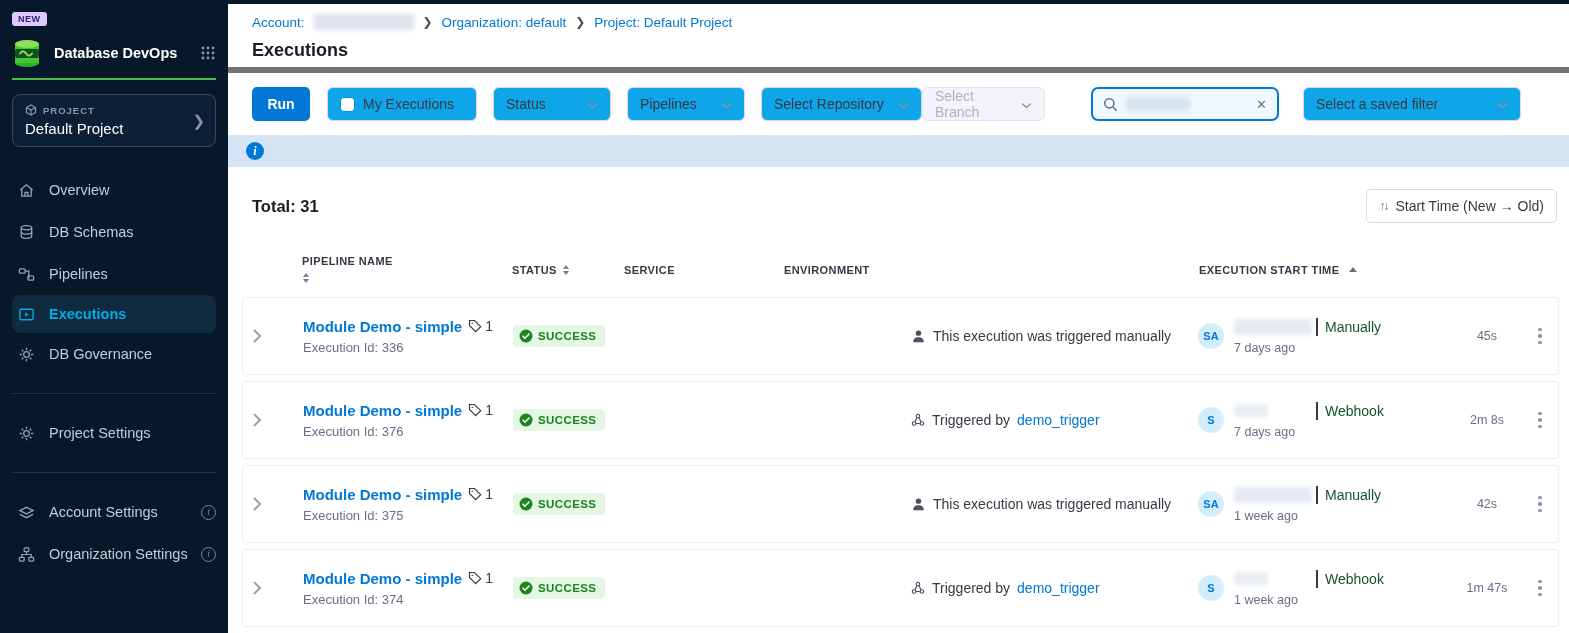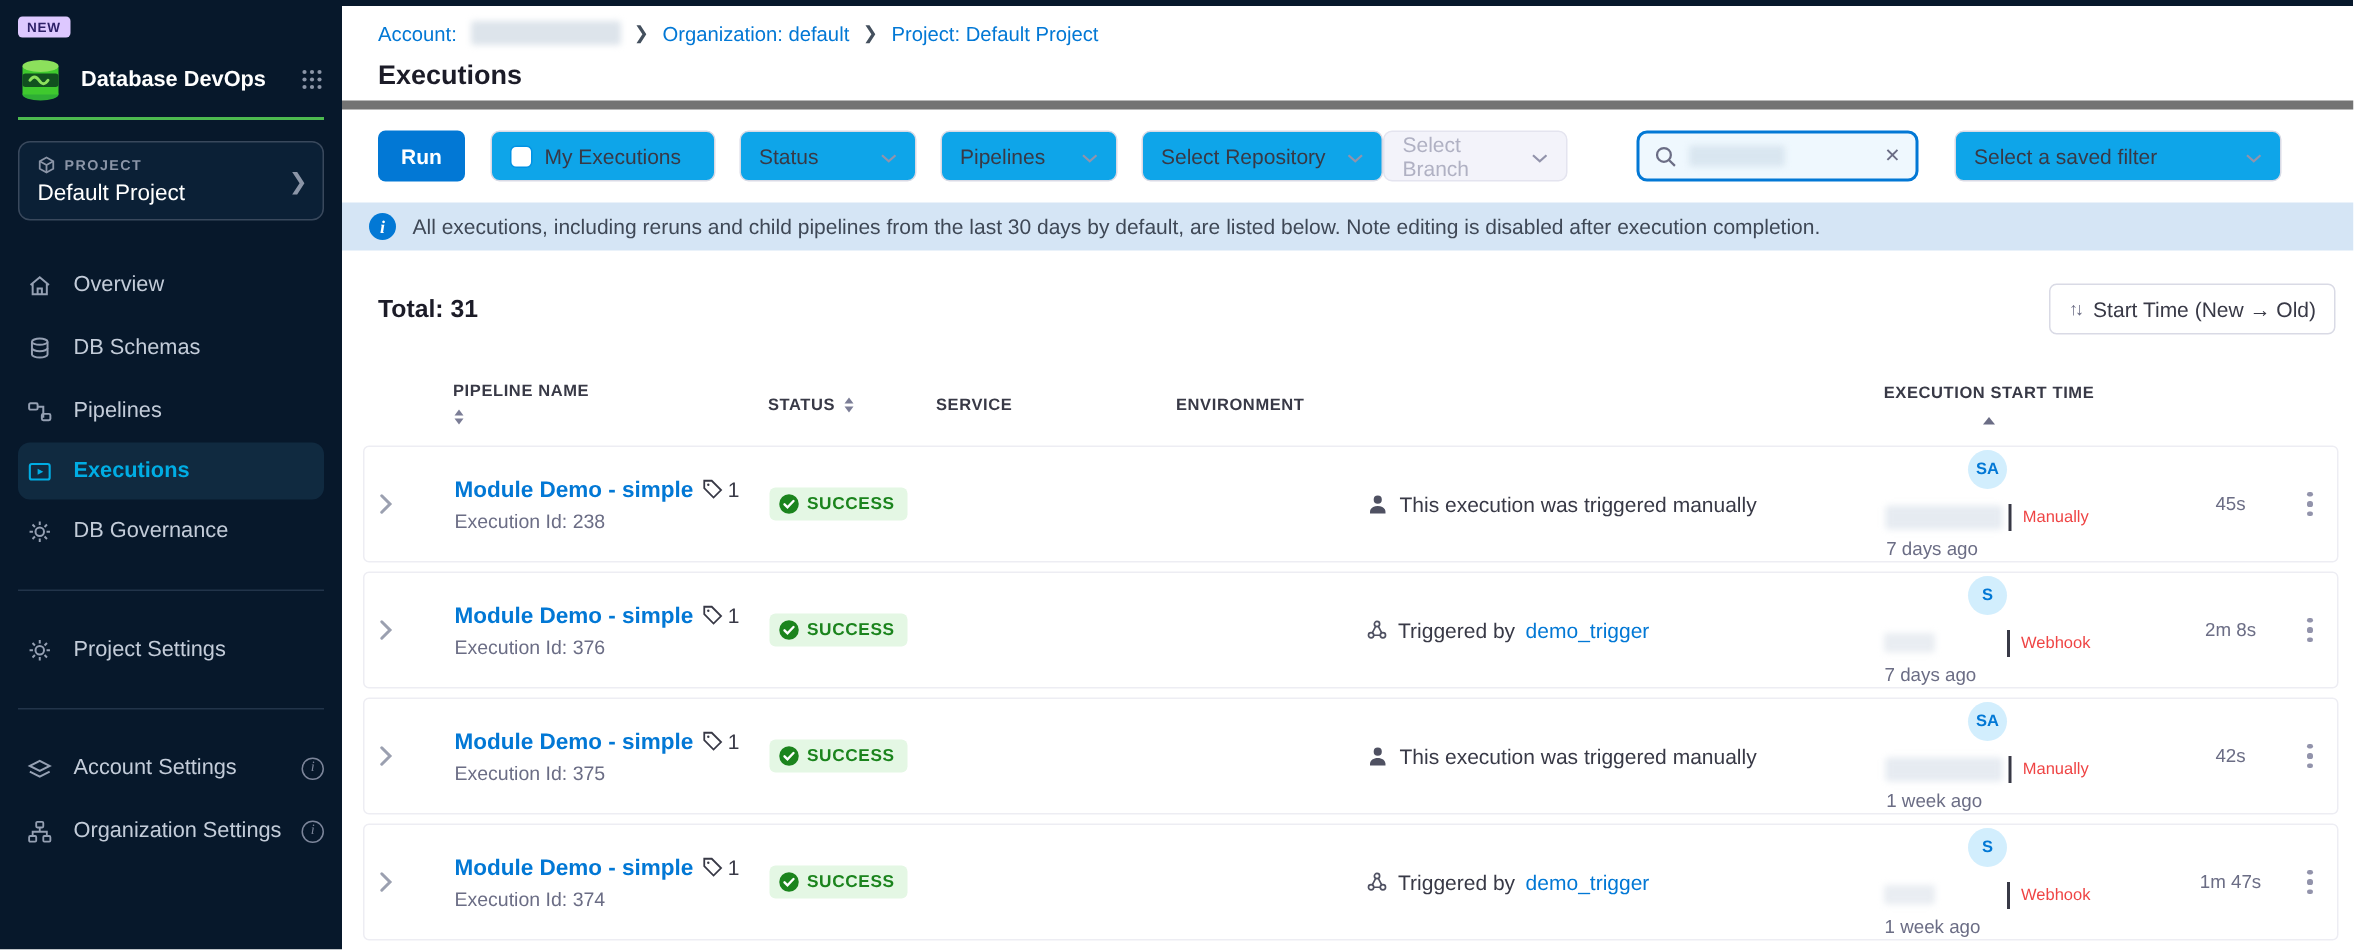--- a/index.html
+++ b/index.html
@@ -84,29 +84,29 @@
   .expand { color:#9ba0b0; cursor:pointer; display:flex; }
   .c-name { flex-direction:column; align-items:flex-start; gap:5px; }
   .name-line { display:flex; align-items:center; gap:6px; }
   .plink { color:#0278d5; font-size:15px; font-weight:bold; text-decoration:none; cursor:pointer; white-space:nowrap; }
   .tagwrap { display:flex; align-items:center; gap:3px; color:#383946; font-size:14px; }
   .exec-id { font-size:13px; color:#6b6d85; }
   .badge { display:inline-flex; align-items:center; gap:5px; background:#e4f7e4; color:#1b841d; font-size:11.5px; font-weight:bold; letter-spacing:.4px; padding:4px 9px 4px 6px; border-radius:4px; }
   .c-trigger { gap:7px; font-size:14px; color:#383946; }
   .ticon { display:flex; color:#4f5162; }
   .tlink { color:#0278d5; text-decoration:none; cursor:pointer; }
-  .c-start { gap:10px;flex-direction:column; }
+  .c-start { gap:10px; }
   .avatar { width:26px; height:26px; border-radius:50%; background:#d2eefd; color:#0278d5; font-size:11px; font-weight:bold; display:flex; align-items:center; justify-content:center; flex-shrink:0; }
   .start-info { display:flex; flex-direction:column; gap:5px; }
   .line1 { display:flex; align-items:center; }
   .blur-wrap { width:82px; display:flex; align-items:center; }
   .blur-name-wide { width:78px; height:16px; background:#e6ebf1; }
   .blur-name-small { width:34px; height:13px; background:#e9edf2; }
   .mode-bar { width:2px; height:18px; background:#383946; margin-right:7px; }
-  .mode { font-size:11px; color:#ef4444; white-space:nowrap;text-align:right; }
+  .mode { font-size:14px; color:#14532d; white-space:nowrap;text-align:right; }
   .ago { font-size:12.5px; color:#6b6d85; }
   .c-dur { font-size:12.5px; color:#6b6d85; }
   .kebab { display:flex; flex-direction:column; gap:3px; cursor:pointer; padding:4px; }
   .kebab i { width:3.5px; height:3.5px; border-radius:50%; background:#9293ab; display:block; }
 </style>
 </head>
 <body>
 
 <div class="top-strip"></div>
 <div class="app">
@@ -300,21 +300,20 @@
       <div class="tb-box dd-saved">
         <span>Select a saved filter</span>
         <span class="dd-caret"><svg width="11" height="7" viewBox="0 0 11 7" fill="none" stroke="currentColor" stroke-width="1.5">
               <path d="M1 1.5l4.5 4L10 1.5"></path>
             </svg></span>
       </div>
     </div>
 
     <div class="banner">
       <span class="info-badge">i</span>
-      <span>All executions, including reruns and child pipelines from the last 30 days by default, are listed below. Note editing is disabled after execution completion.</span>
     </div>
 
     <div class="summary">
       <span class="total">Total: 31</span>
       <button class="sort-btn">
         <span class="sort-glyph">↑↓</span>
         <span>Start Time (New → Old)</span>
       </button>
     </div>
 
@@ -368,21 +367,21 @@
             <span class="tagwrap">
               <span style="display:flex;">
                   <svg width="14" height="14" viewBox="0 0 14 14" fill="none" stroke="#383946" stroke-width="1.2">
                     <path d="M1.5 1.5h5L12.7 7.7 7.7 12.7 1.5 6.5z"></path>
                     <circle cx="4.2" cy="4.2" r="0.8" fill="#383946" stroke="none"></circle>
                   </svg>
                 </span>
               <span>1</span>
             </span>
           </div>
-          <div class="exec-id">Execution Id: 238</div>
+          <div class="exec-id">Execution Id: 336</div>
         </div>
         <div class="cell c-status">
           <span class="badge">
             <svg width="14" height="14" viewBox="0 0 14 14">
                 <circle cx="7" cy="7" r="6.5" fill="#1b841d"></circle>
                 <path d="M4 7.2l2 2 4-4.2" stroke="#fff" stroke-width="1.6" fill="none" stroke-linecap="round"></path>
               </svg>
             <span>SUCCESS</span>
           </span>
         </div>

